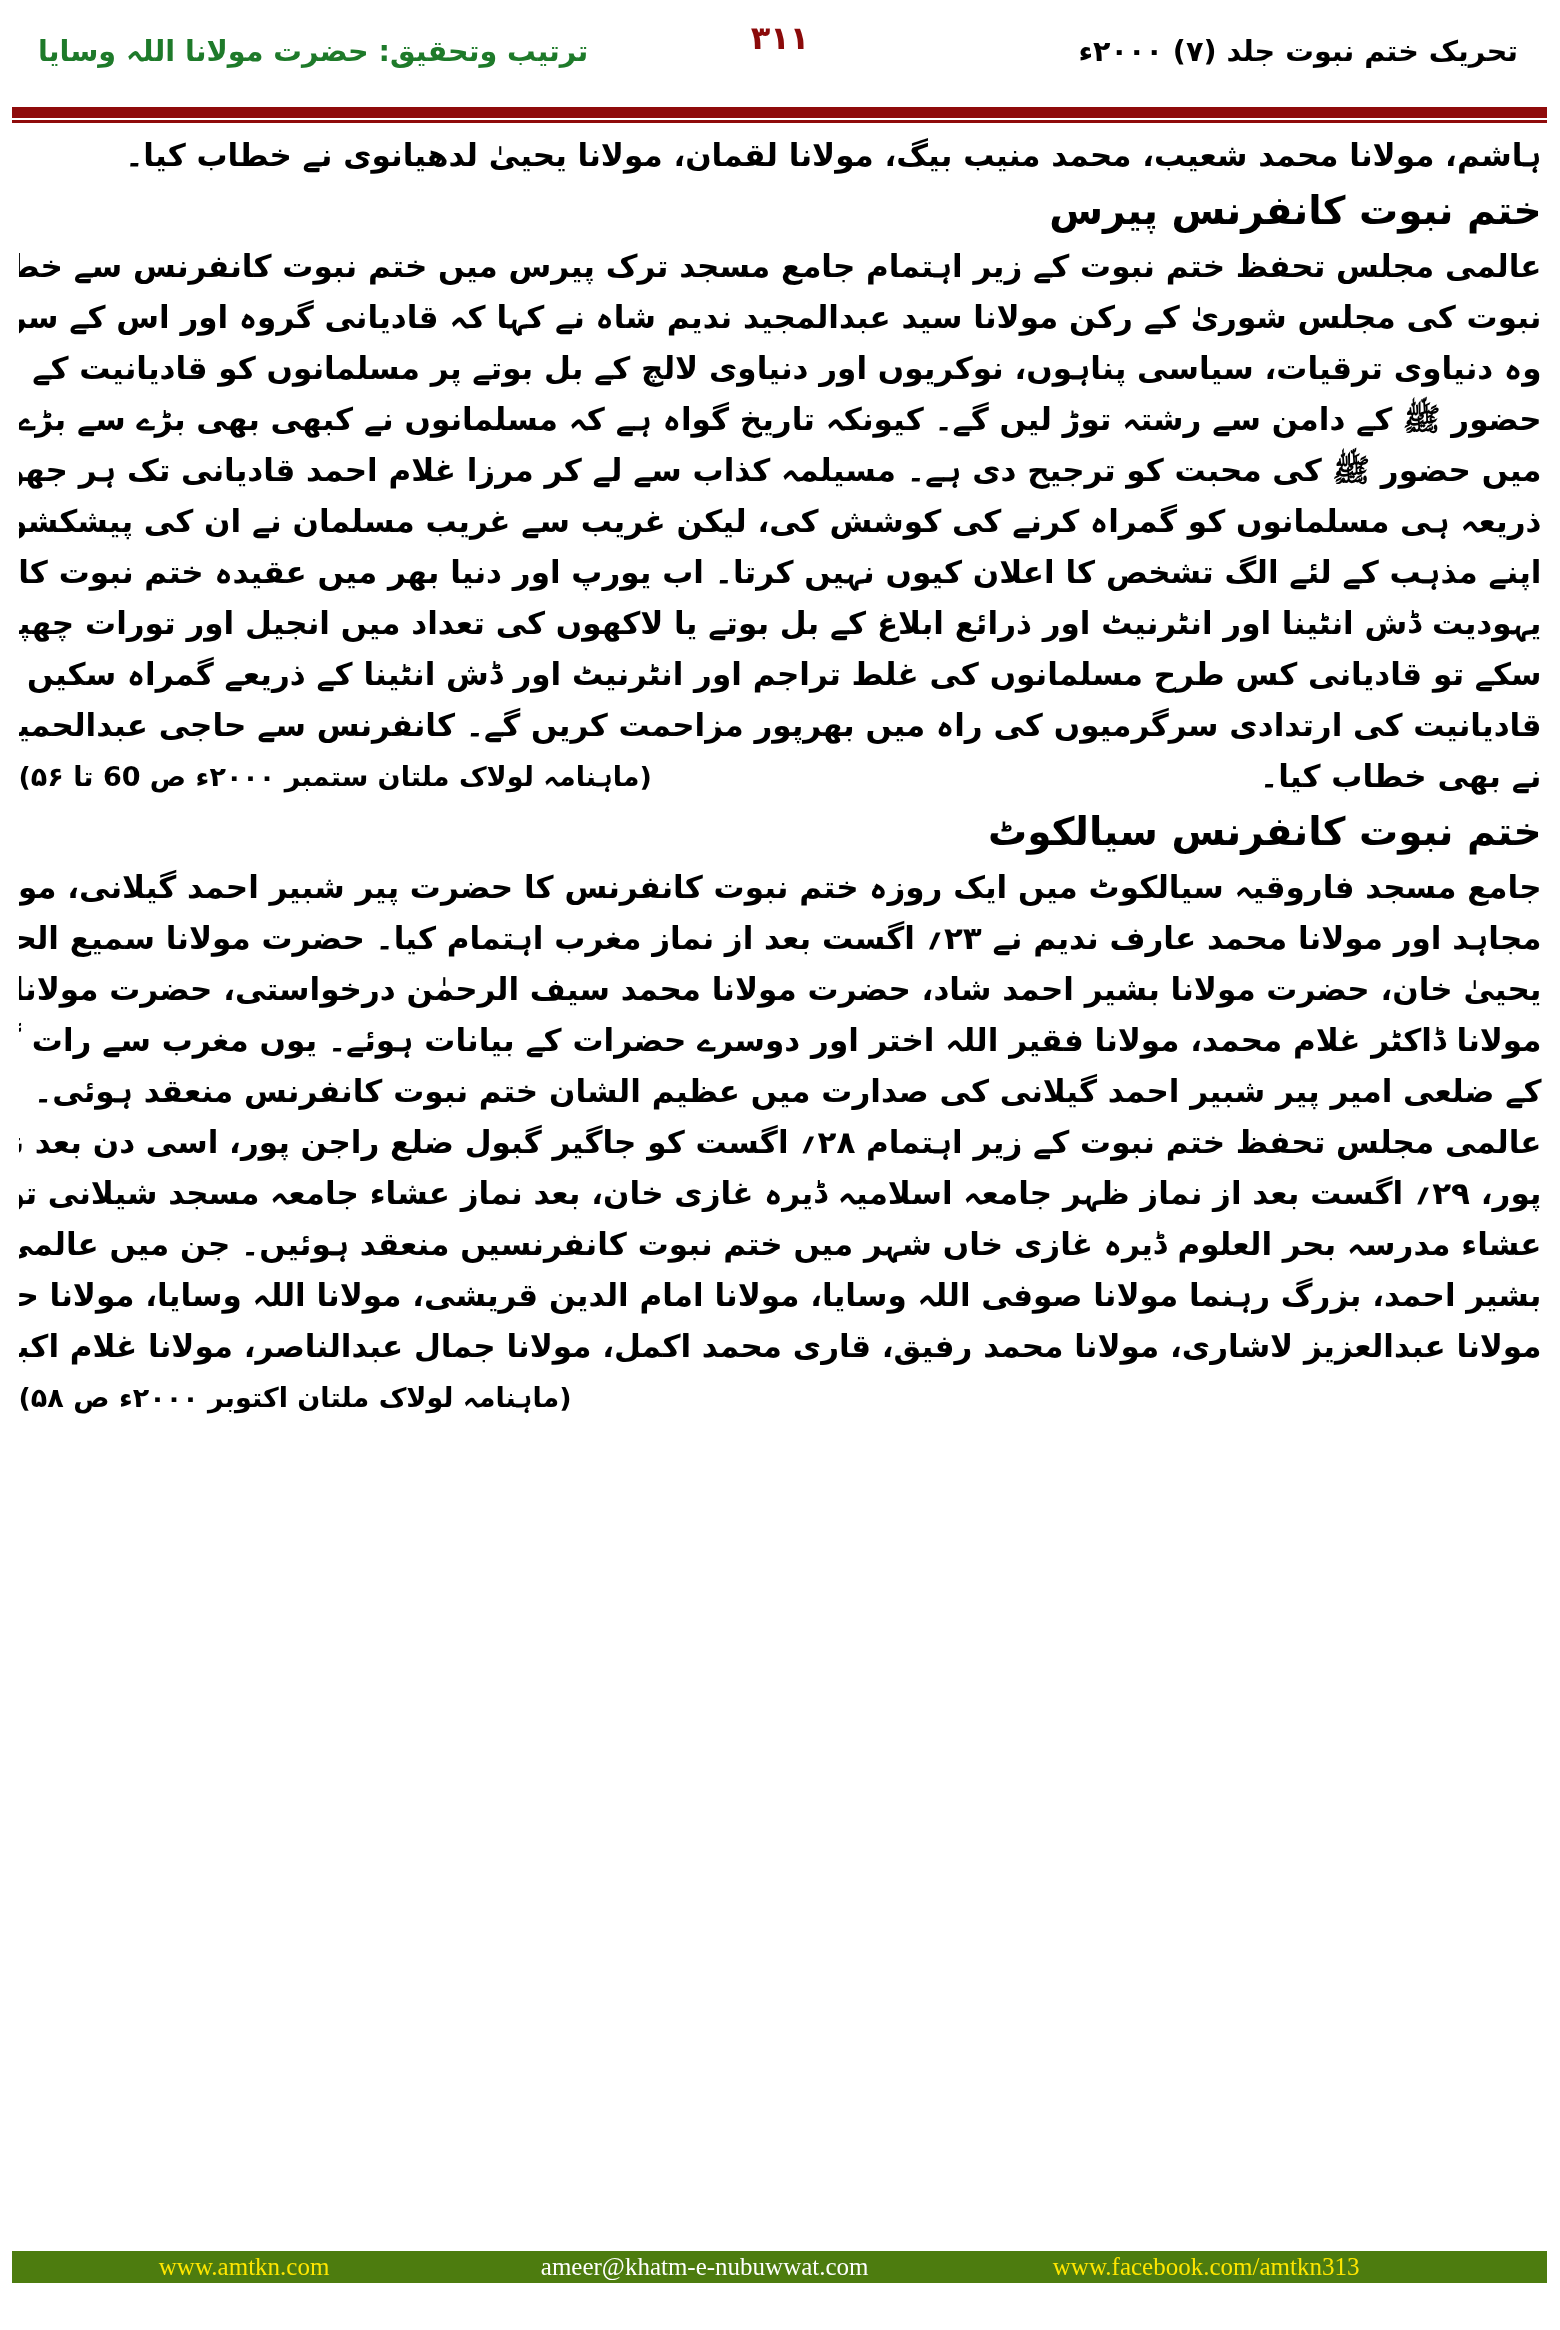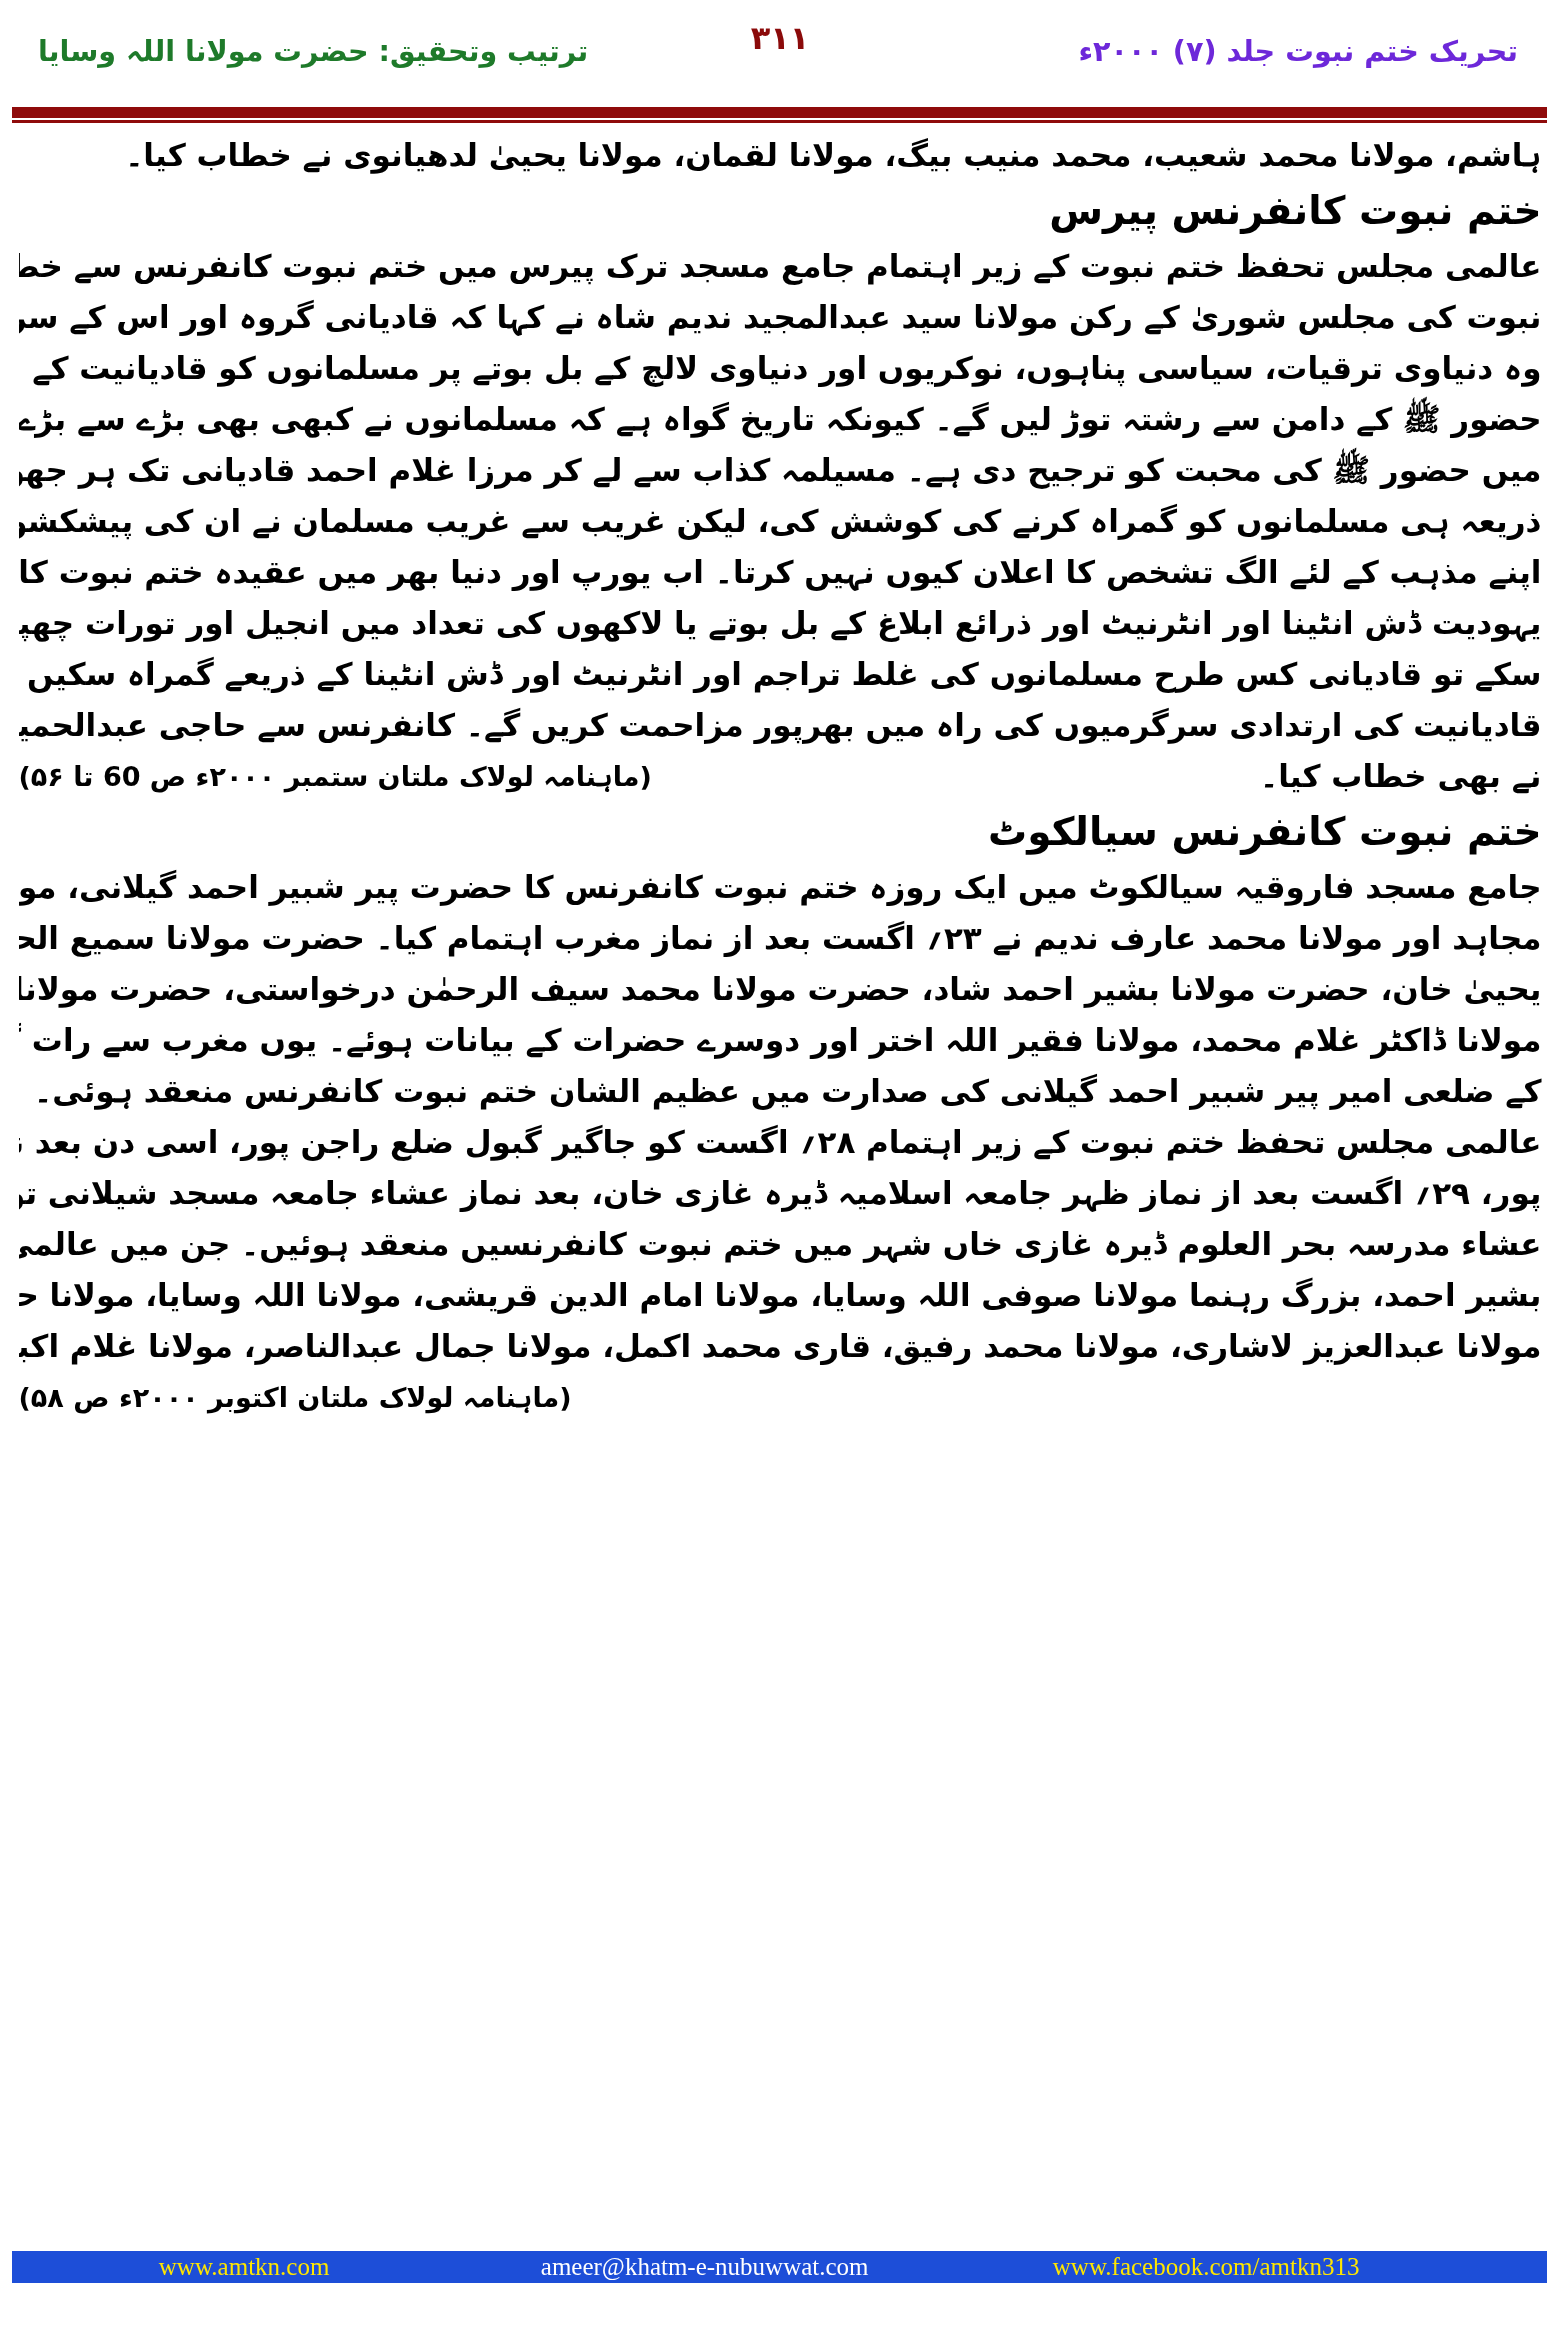--- a/index.html
+++ b/index.html
@@ -1,30 +1,30 @@
 <!DOCTYPE html>
 <html style="font-size:13.4px"><head>
 <meta charset="utf-8">
 <style>
   html, body { margin: 0; padding: 0; background: #ffffff; }
   body { width: 1560px; height: 2330px; position: relative; overflow: hidden;
          font-family: "DejaVu Sans", sans-serif; color: #000; }
   .header { position: absolute; left: 0; top: 0; width: 1560px; height: 118px; }
-  .hdr-right { position: absolute; right: 42px; top: 34px; color: #6d28d9; font-size: 28.6px; font-weight: bold; direction: rtl; }
+  .hdr-right { position: absolute; right: 42px; top: 34px; color: #000000; font-size: 28.6px; font-weight: bold; direction: rtl; }
   .hdr-left  { position: absolute; left: 38px; top: 34px; color: #1e7a2a; font-size: 28.6px; font-weight: bold; direction: rtl; }
   .page-num  { position: absolute; left: 0; right: 0; top: 18.5px; text-align: center; color: #8b0a0a; font-size: 32px; font-weight: bold; }
   .rule-thick { position: absolute; left: 11.8px; width: 1535px; top: 107px; height: 11px; background: #8f0b0b; }
   .rule-thin  { position: absolute; left: 11.8px; width: 1535px; top: 120px; height: 3.4px; background: #8f0b0b; }
   .content { position: absolute; left: 18.5px; right: 18.5px; top: 130px; direction: rtl; }
   .line { font-size: 31px; font-weight: bold; line-height: 51px; height: 51px; white-space: nowrap; text-align: justify; text-align-last: justify; overflow: hidden; }
   .line.last { text-align-last: right; }
   .heading { font-size: 39px; font-weight: bold; line-height: 60px; height: 60px; white-space: nowrap; text-align: right; padding-right: 0; }
   .line-with-cite { position: relative; }
   .cite { position: absolute; left: 0; top: 0; direction: rtl; font-size: 27px; font-weight: bold; }
-  .footer { position: absolute; left: 11.8px; width: 1535px; top: 2251px; height: 32px; background: #1d4ed8; }
+  .footer { position: absolute; left: 11.8px; width: 1535px; top: 2251px; height: 32px; background: #4d7c0f; }
   .footer a { position: absolute; top: 0; font-family: "Liberation Serif", serif; font-size: 25px; line-height: 32px; text-decoration: none; }
   .f1 { left: 147px; color: #ffe600; }
   .f2 { left: 529px; color: #ffffff; }
   .f3 { left: 1041px; color: #ffe600; }
 </style>
 </head>
 <body>
 
 <div class="header">
   <div class="hdr-right">تحریک ختم نبوت جلد (۷) ۲۰۰۰ء</div>

